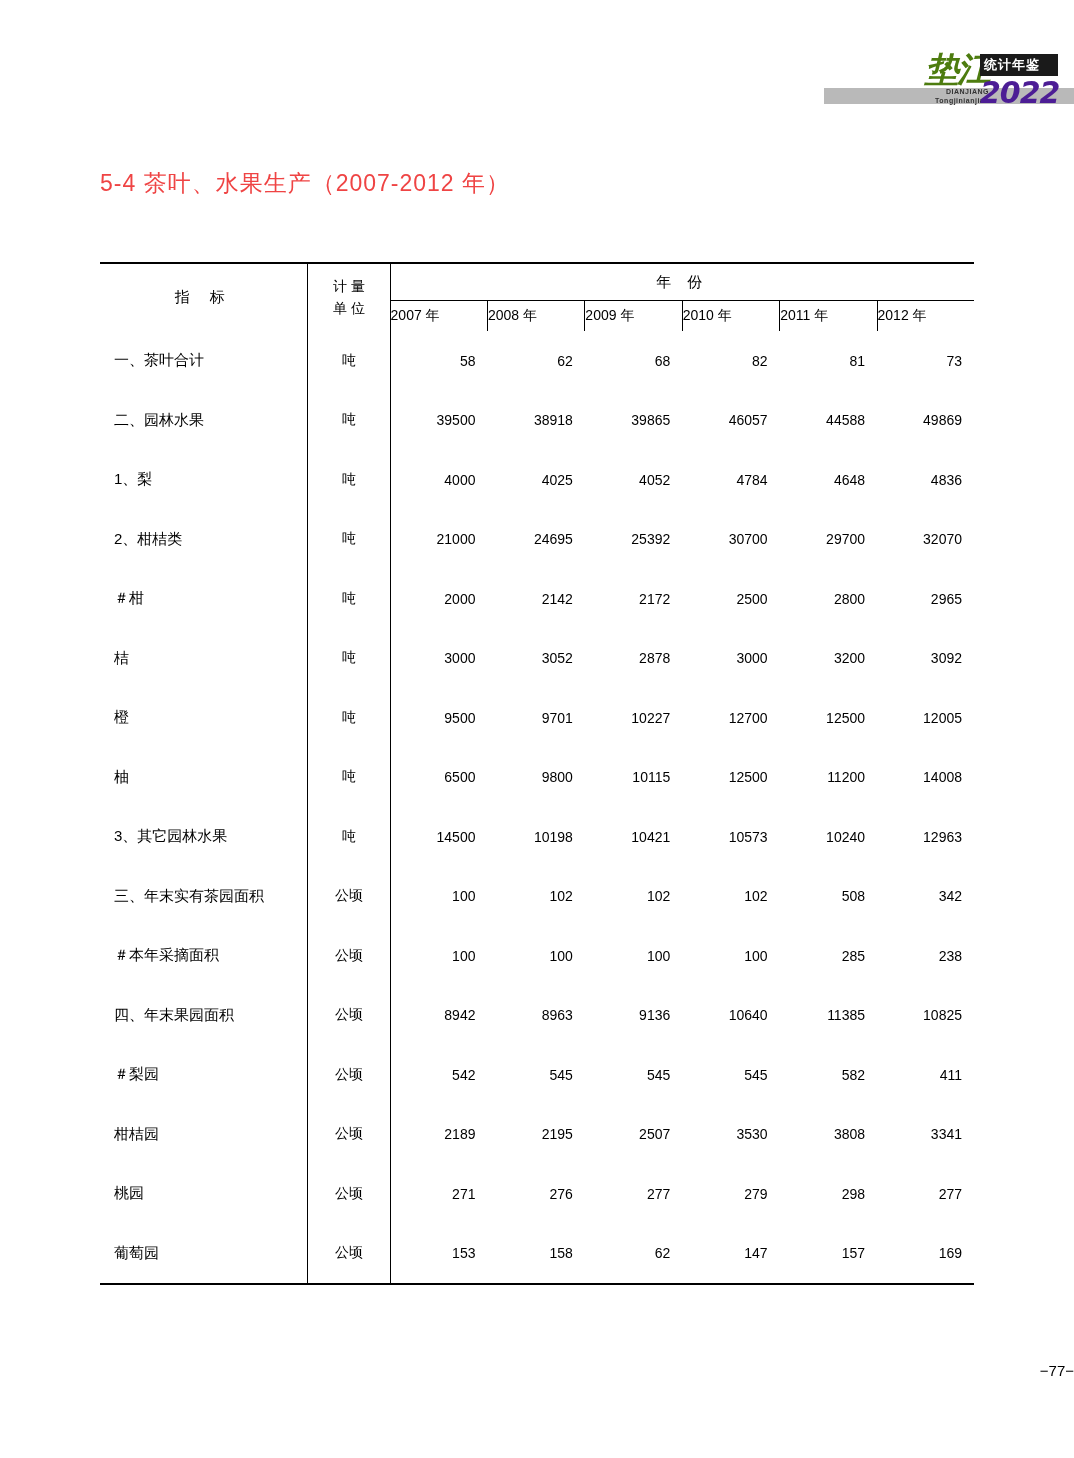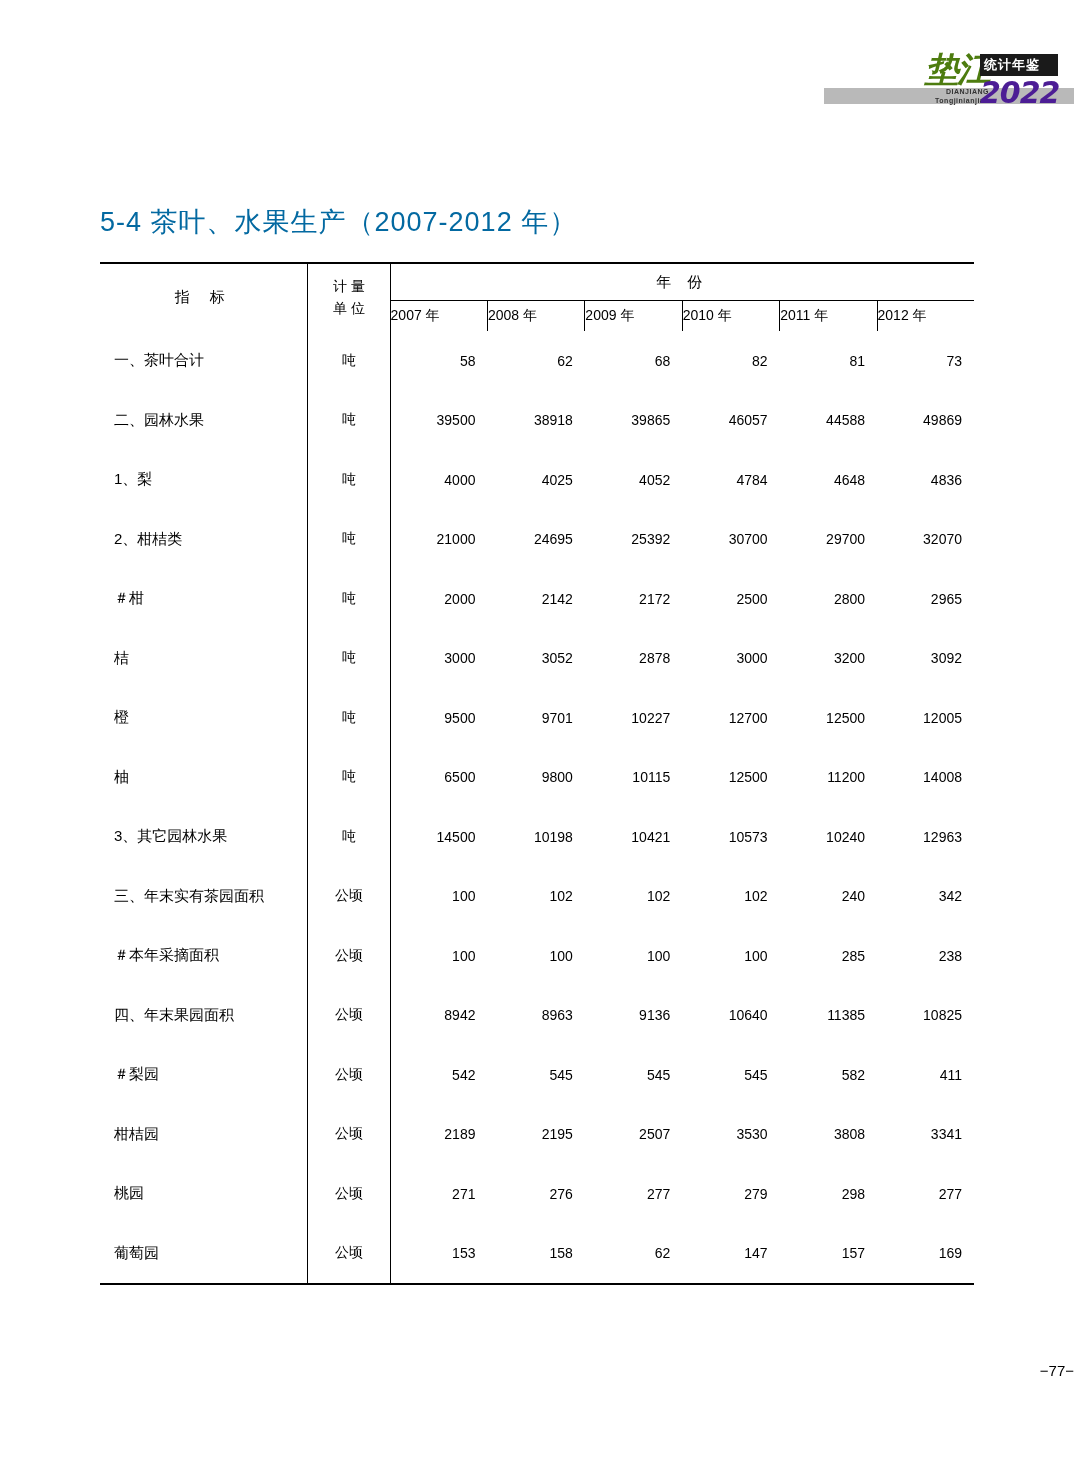--- a/index.html
+++ b/index.html
@@ -78,24 +78,23 @@
     line-height: 1;
     margin-top: 2px;
     color: #4c1d95;
   }
 
   
   .page-title {
     position: absolute;
     left: 100px;
     top: 168px;
-    font-size: 27px;
+    font-size: 23px;
     letter-spacing: 1px;
-    color: #0369a1;
-    margin-top: 36px;
+    color: #ef4444;
   }
 
   
   .table-wrap {
     position: absolute;
     left: 100px;
     top: 262px;
     width: 874px;
   }
   table.data {
@@ -305,21 +304,21 @@
           <td class="num">10240</td>
           <td class="num">12963</td>
         </tr>
         <tr>
           <td class="ind ind-l0">三、年末实有茶园面积</td>
           <td class="unit">公顷</td>
           <td class="num">100</td>
           <td class="num">102</td>
           <td class="num">102</td>
           <td class="num">102</td>
-          <td class="num">240</td>
+          <td class="num">508</td>
           <td class="num">342</td>
         </tr>
         <tr>
           <td class="ind ind-l1">＃本年采摘面积</td>
           <td class="unit">公顷</td>
           <td class="num">100</td>
           <td class="num">100</td>
           <td class="num">100</td>
           <td class="num">100</td>
           <td class="num">285</td>

